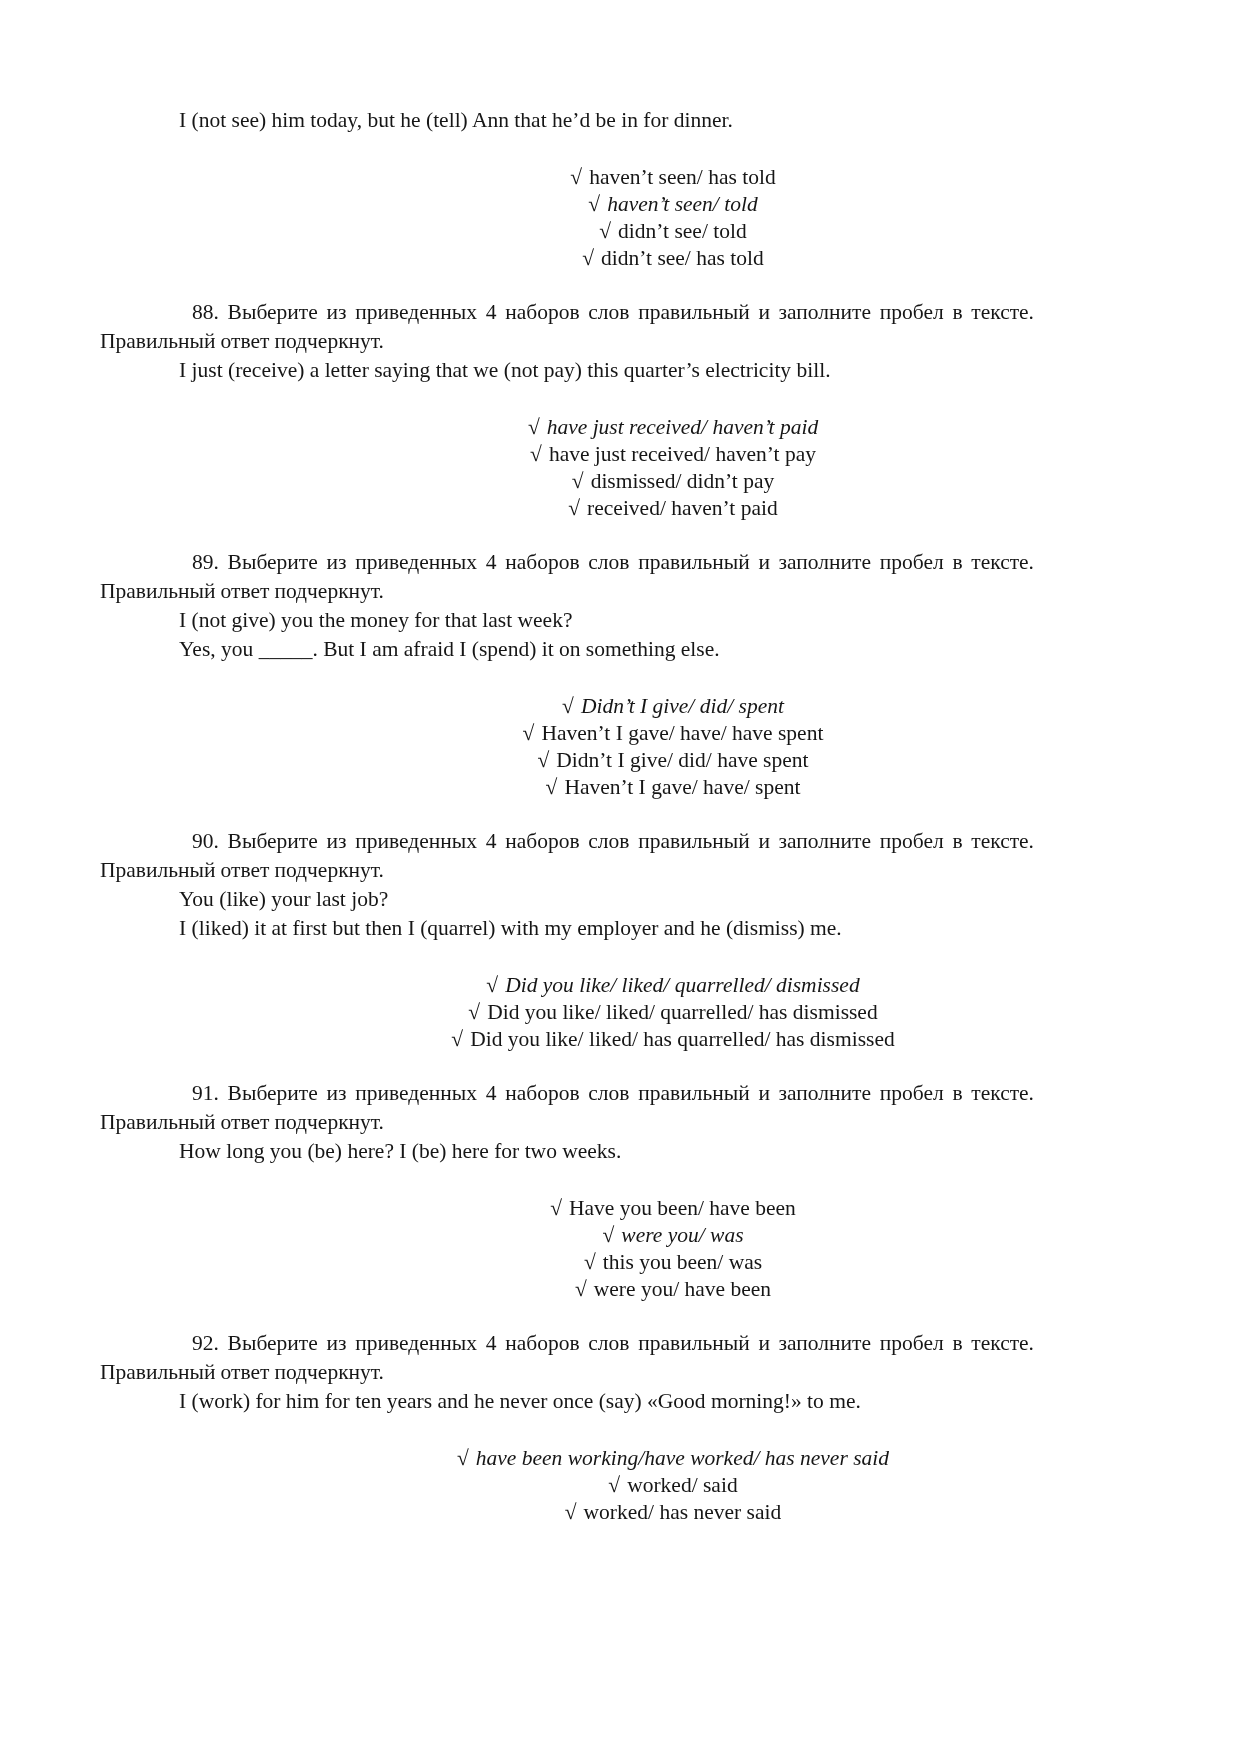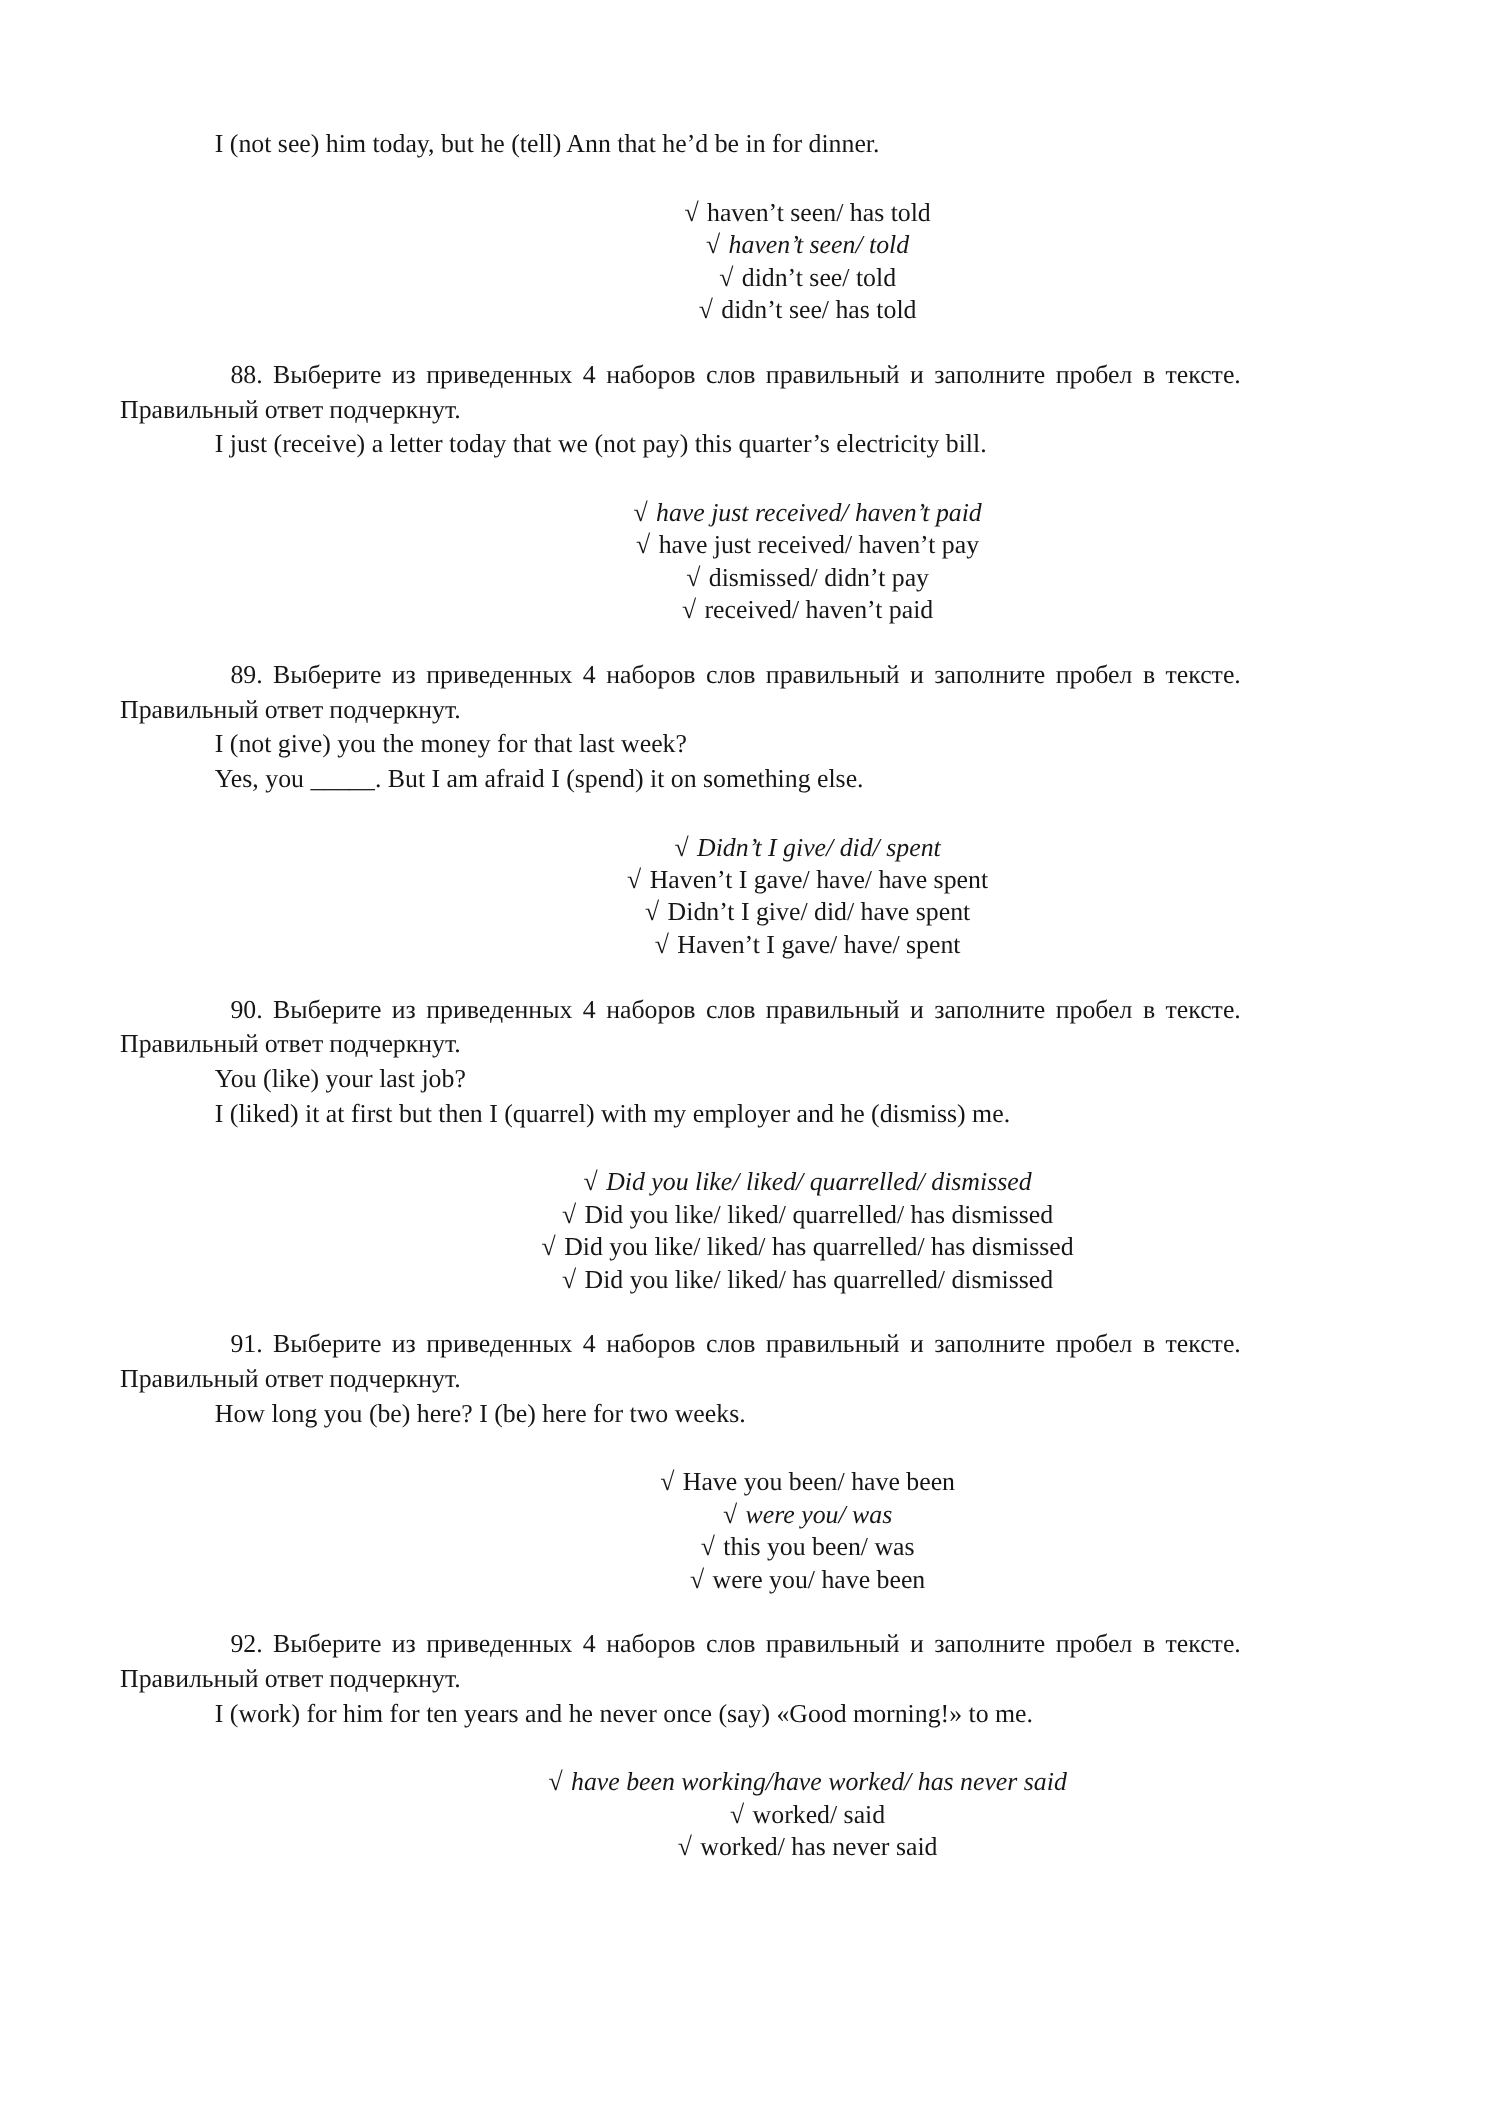--- a/index.html
+++ b/index.html
@@ -59,21 +59,21 @@
         <span class="marker">√</span><span>didn’t see/ told</span>
       </div>
       <div class="option">
         <span class="marker">√</span><span>didn’t see/ has told</span>
       </div>
     </div>
   </section>
 
   <section class="block">
     <p class="para instruction">88. Выберите из приведенных 4 наборов слов правильный и заполните пробел в тексте. Правильный ответ подчеркнут.</p>
-    <p class="para sentence">I just (receive) a letter today that we (not pay) this quarter’s electricity bill.</p>
+    <p class="para sentence">I just (receive) a letter saying that we (not pay) this quarter’s electricity bill.</p>
     <div class="options">
       <div class="option correct">
         <span class="marker">√</span><span>have just received/ haven’t paid</span>
       </div>
       <div class="option">
         <span class="marker">√</span><span>have just received/ haven’t pay</span>
       </div>
       <div class="option">
         <span class="marker">√</span><span>dismissed/ didn’t pay</span>
       </div>
@@ -110,23 +110,20 @@
     <div class="options">
       <div class="option correct">
         <span class="marker">√</span><span>Did you like/ liked/ quarrelled/ dismissed</span>
       </div>
       <div class="option">
         <span class="marker">√</span><span>Did you like/ liked/ quarrelled/ has dismissed</span>
       </div>
       <div class="option">
         <span class="marker">√</span><span>Did you like/ liked/ has quarrelled/ has dismissed</span>
       </div>
-      <div class="option">
-        <span class="marker">√</span><span>Did you like/ liked/ has quarrelled/ dismissed</span>
-      </div>
     </div>
   </section>
 
   <section class="block">
     <p class="para instruction">91. Выберите из приведенных 4 наборов слов правильный и заполните пробел в тексте. Правильный ответ подчеркнут.</p>
     <p class="para sentence">How long you (be) here? I (be) here for two weeks.</p>
     <div class="options">
       <div class="option">
         <span class="marker">√</span><span>Have you been/ have been</span>
       </div>

